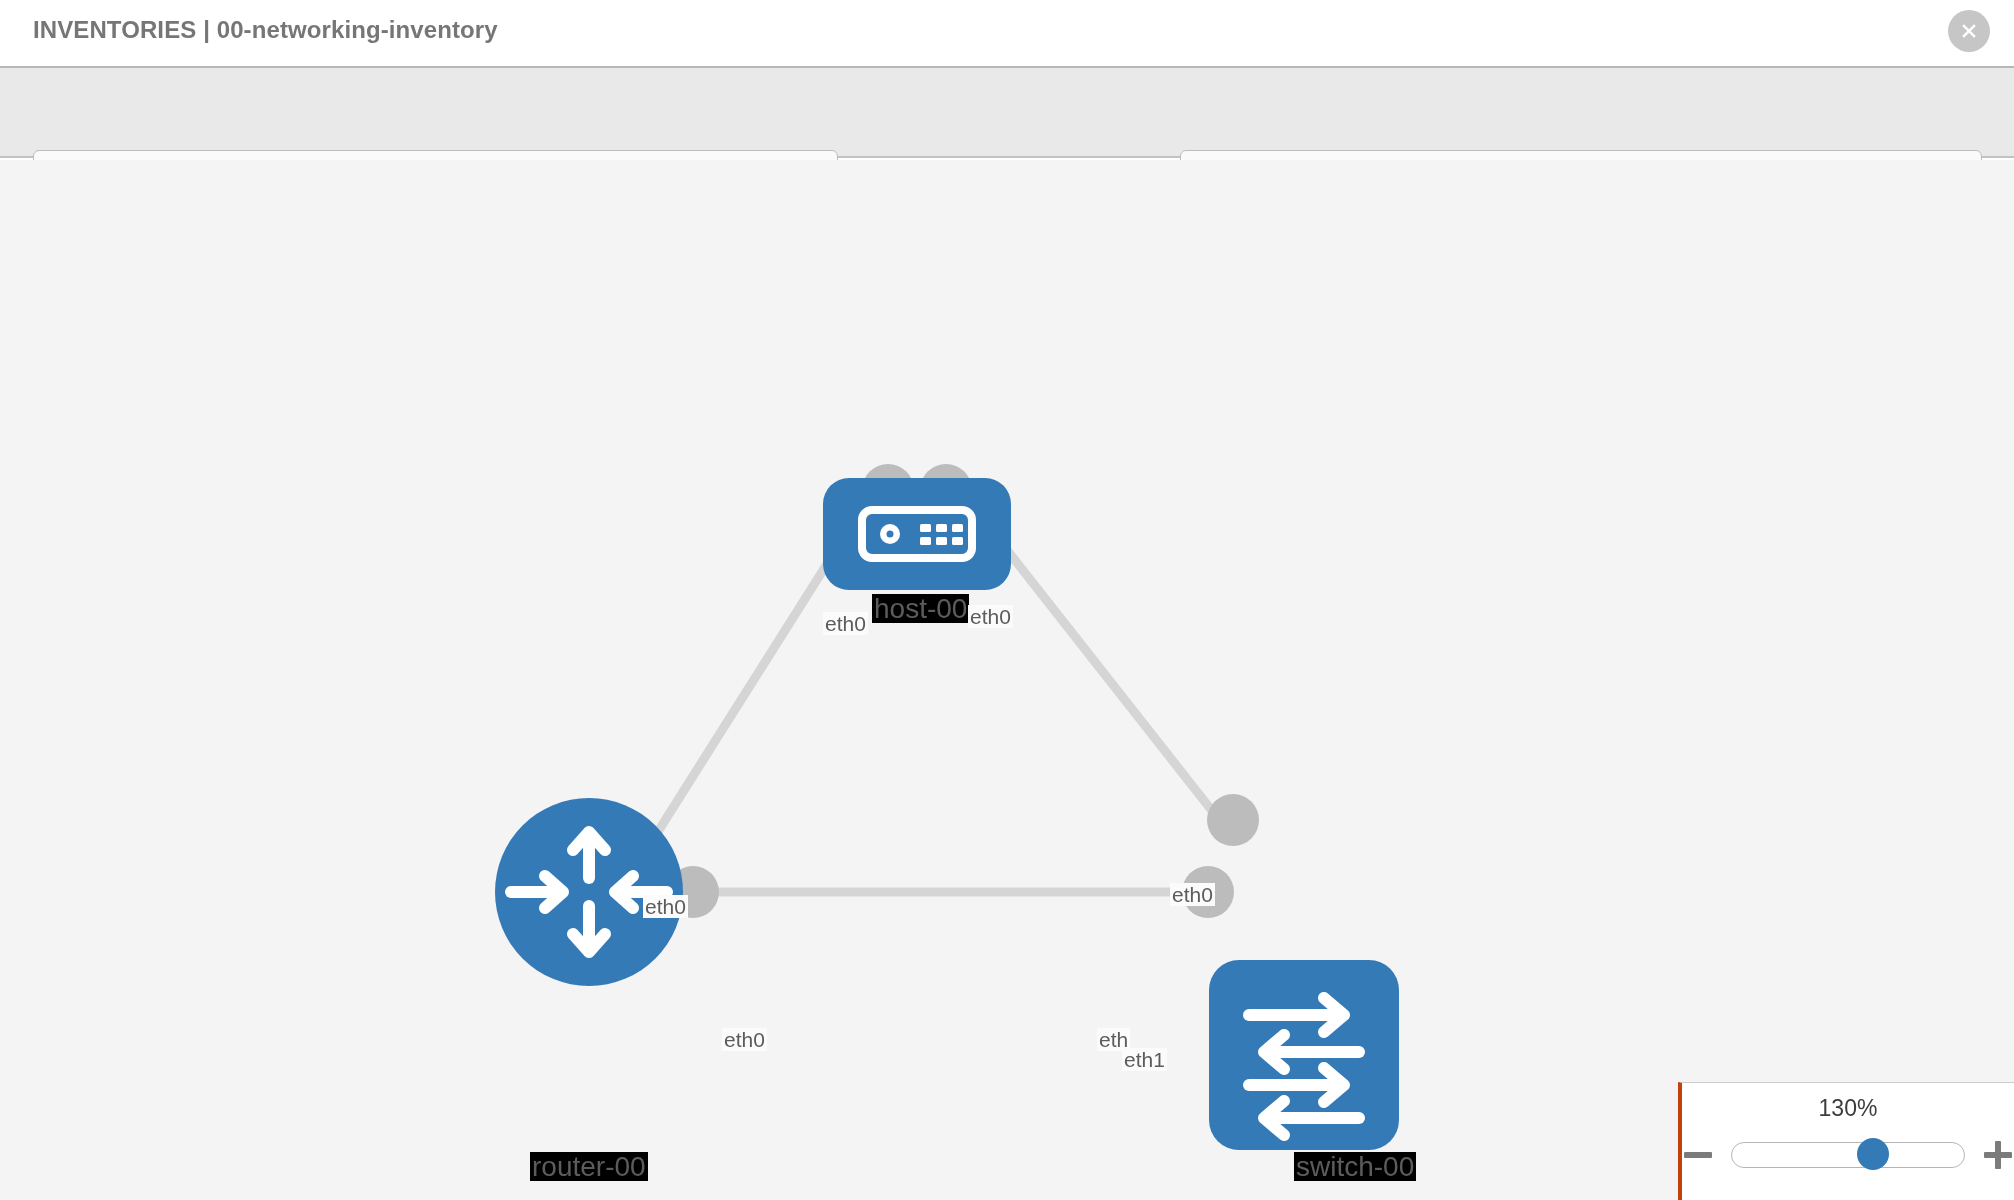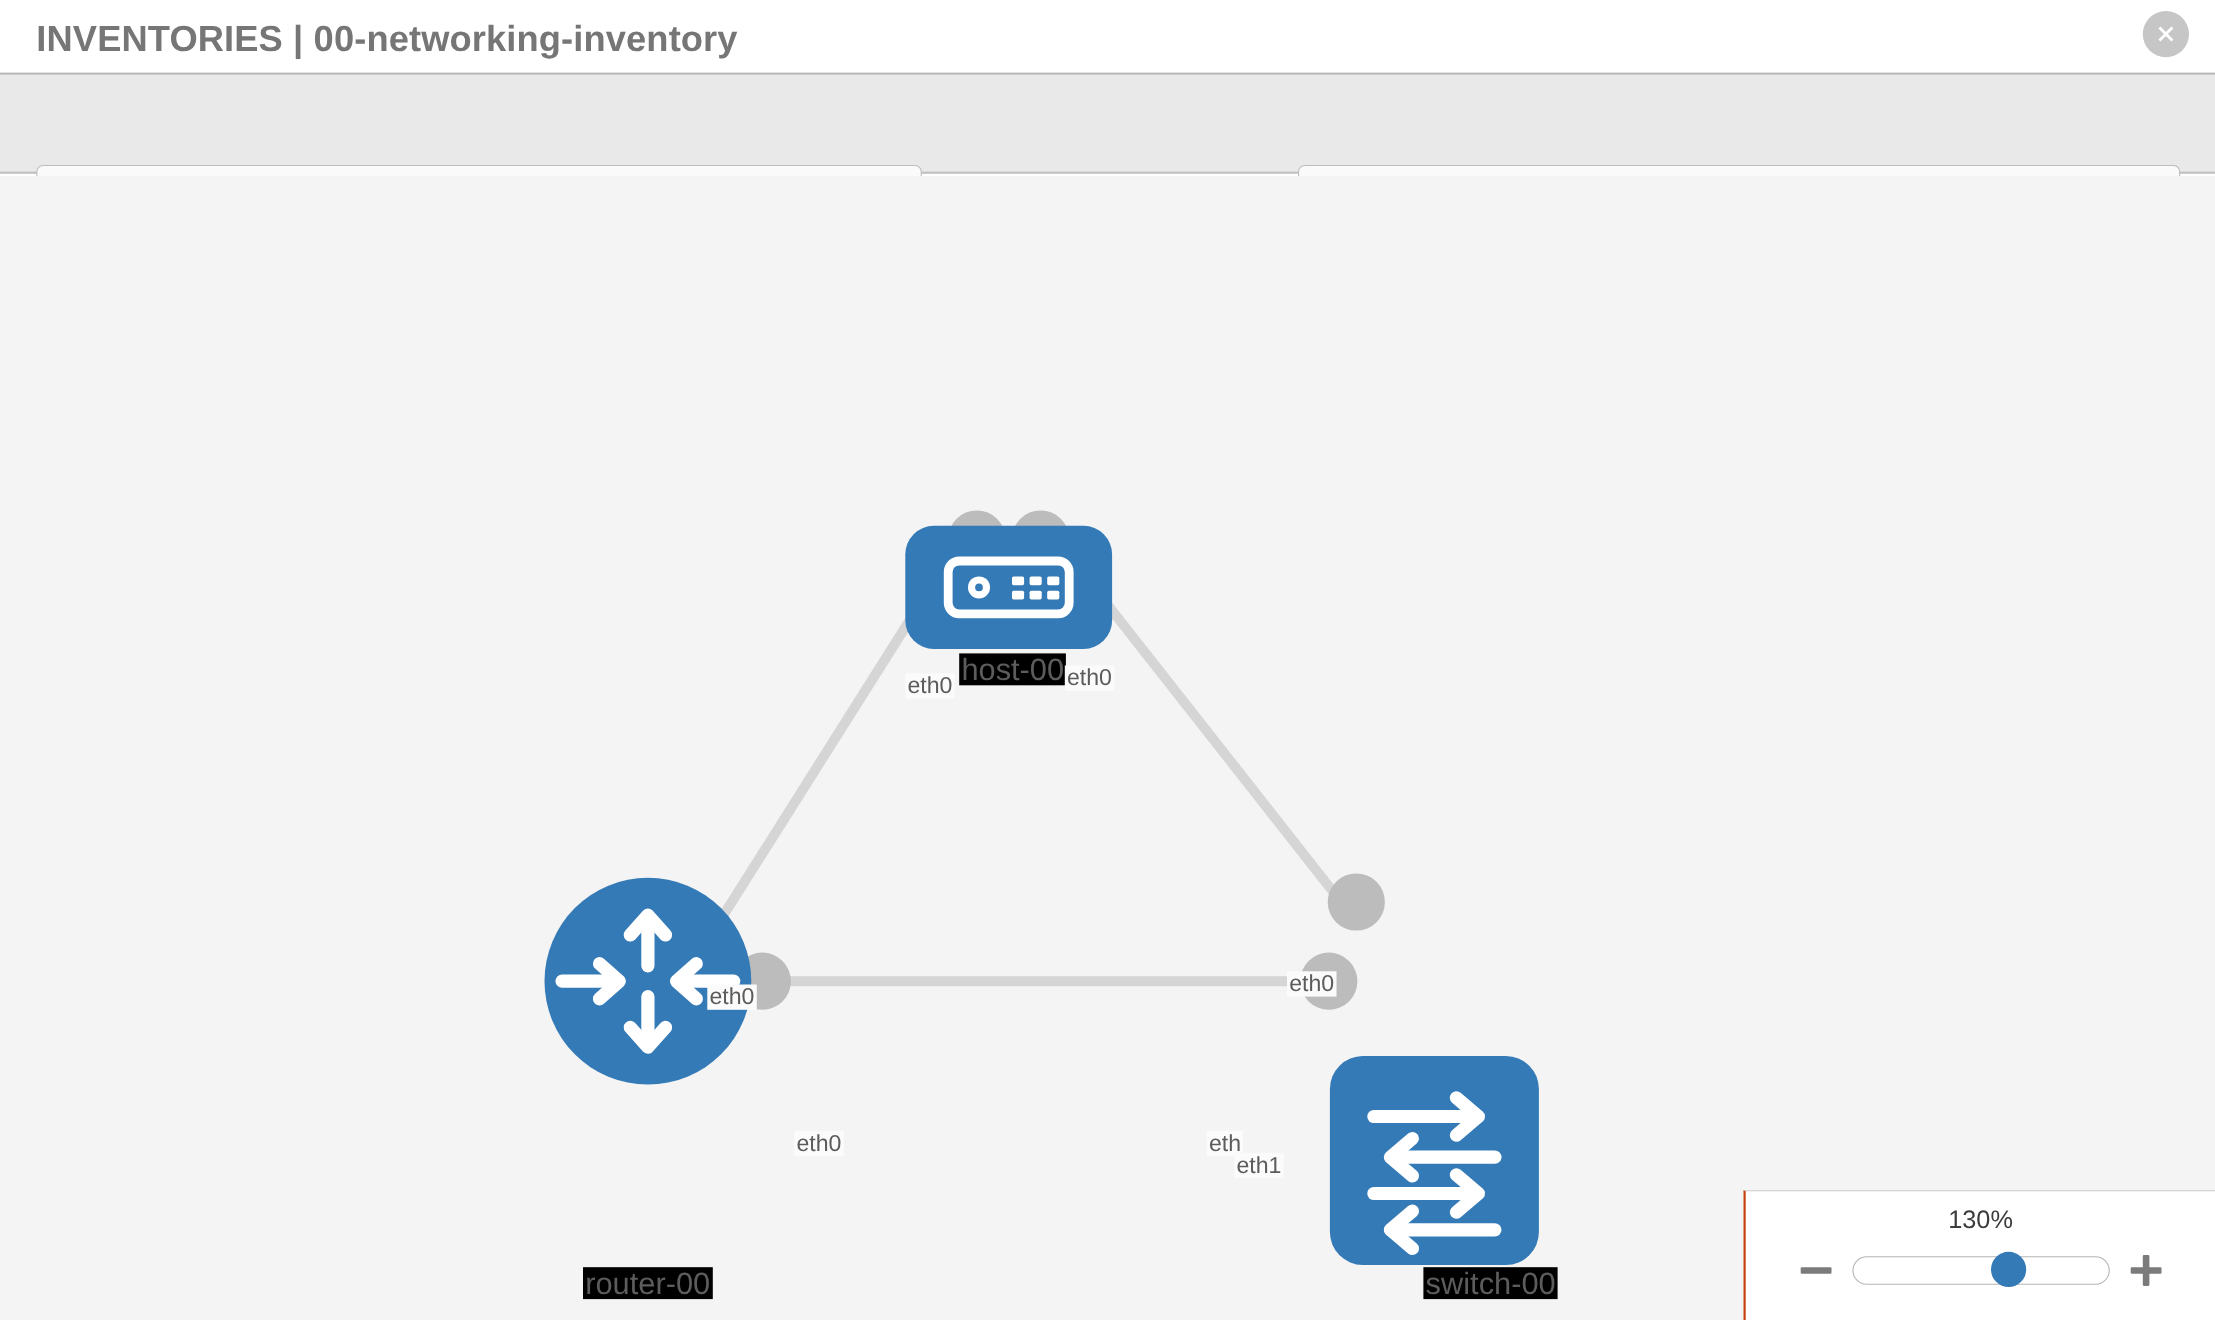--- a/index.html
+++ b/index.html
@@ -27,21 +27,21 @@
     width: 2014px;
     height: 68px;
     background: #ffffff;
     border-bottom: 2px solid #b7b7b7;
   }
 
   .header-title {
     position: absolute;
     left: 33px;
     top: 16px;
-    font-size: 33px;
+    font-size: 24px;
     font-weight: bold;
     color: #767676;
     letter-spacing: 0.1px;
     white-space: nowrap;
   }
 
   .close-btn {
     position: absolute;
     right: 24px;
     top: 10px;
@@ -148,25 +148,25 @@
     line-height: 1.1;
     padding: 0 2px;
     text-align: right;
   }
 
   
   .zoom-panel {
     position: absolute;
     right: 0;
     bottom: 0;
-    width: 429px;
+    width: 336px;
     height: 118px;
     background: #ffffff;
     border-top: 1px solid #cccccc;
-    border-left: 2px solid #c2410c;
+    border-left: 4px solid #c2410c;
   }
 
   .zoom-value {
     position: absolute;
     top: 12px;
     left: 0; right: 0;
     text-align: center;
     font-size: 23px;
     color: #3c3c3c;
   }

